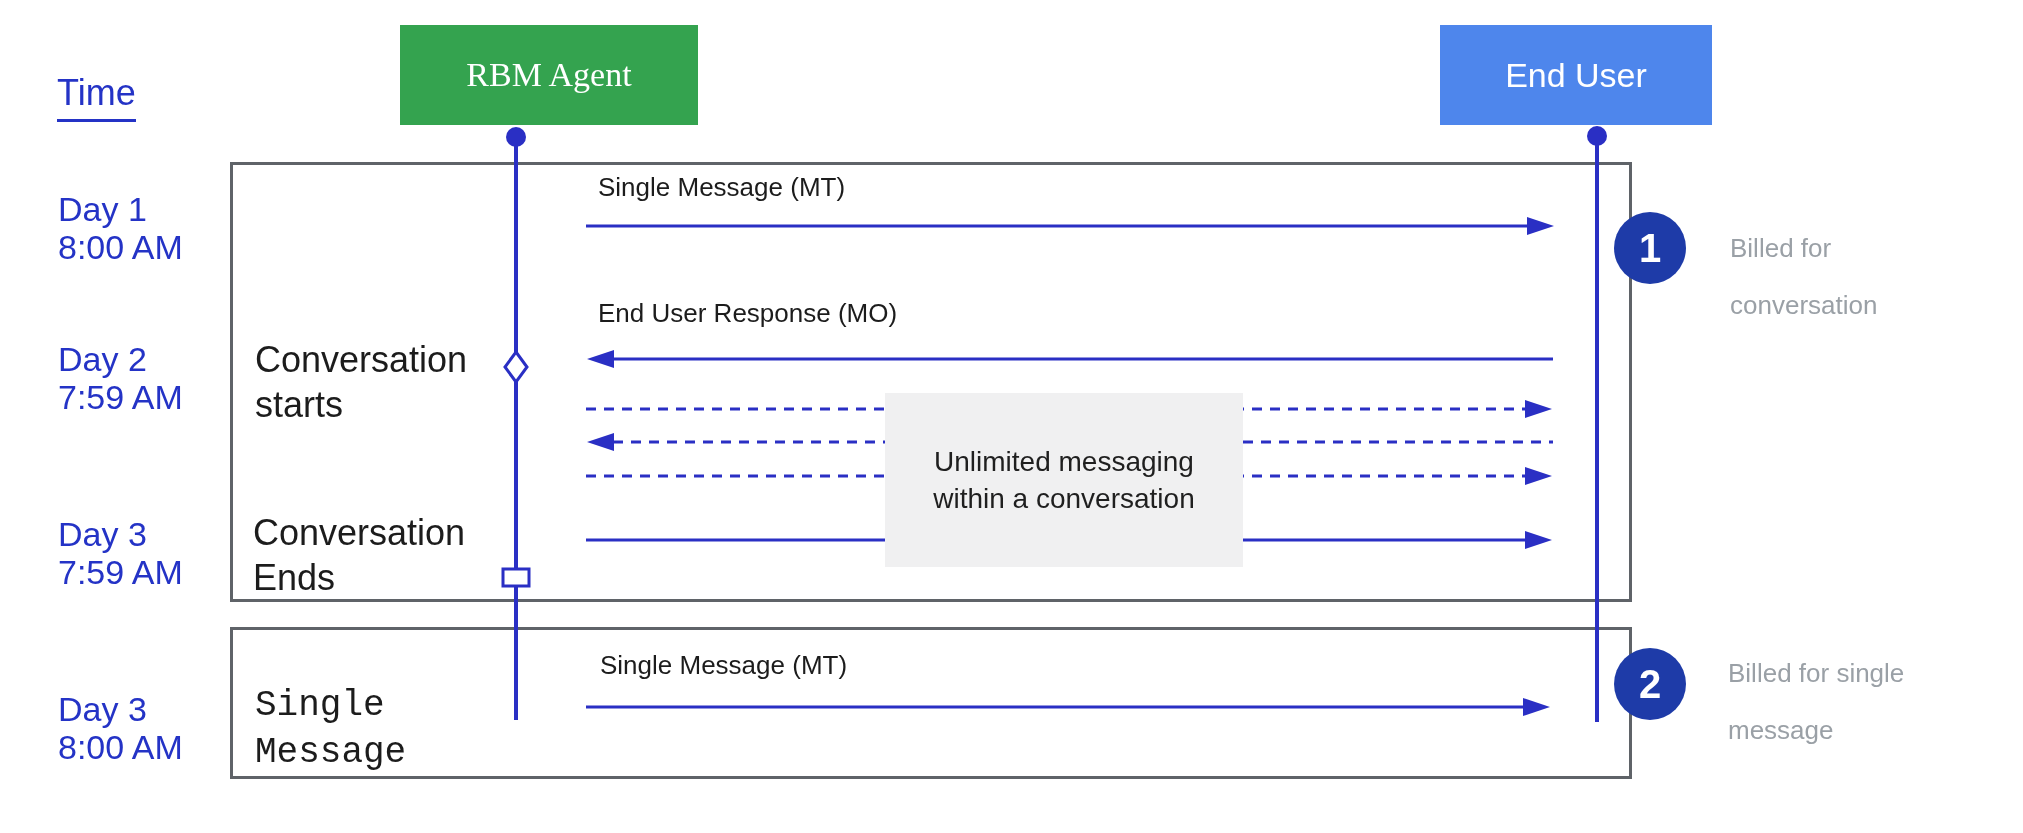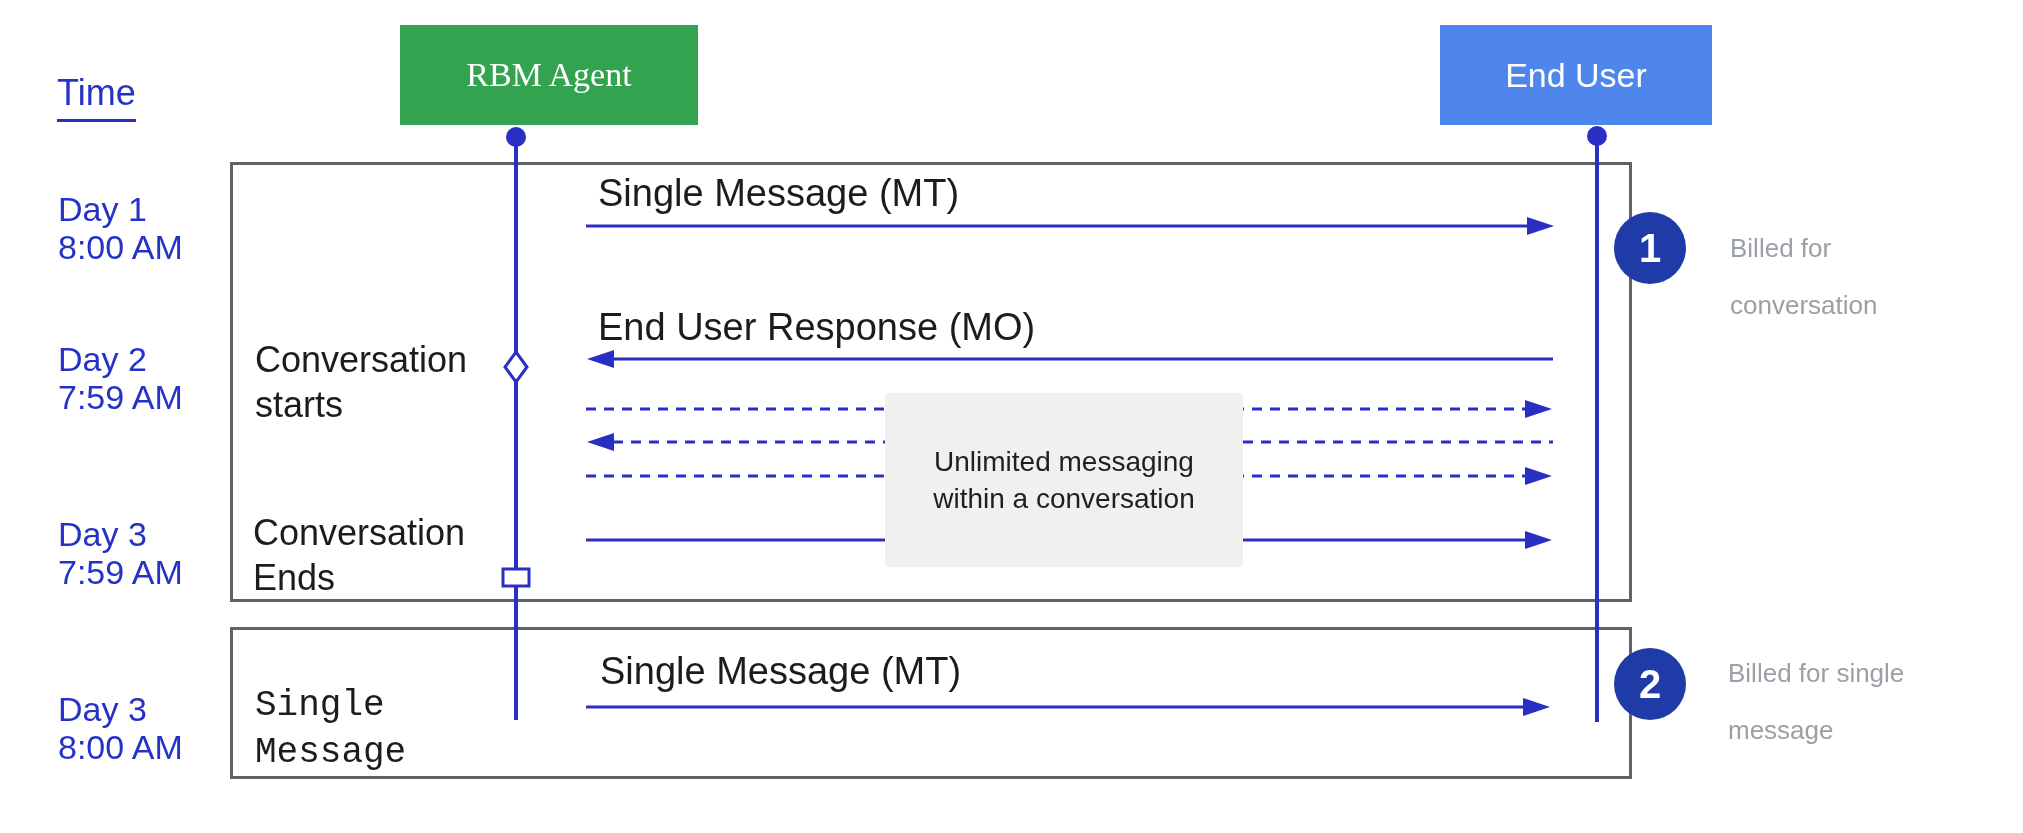--- a/index.html
+++ b/index.html
@@ -31,22 +31,22 @@
   .seq-box2{top:627px;height:152px;}
 
   .svg-layer{left:0;top:0;z-index:5;pointer-events:none;}
   .sv-stroke{stroke:var(--line);}
   .sv-fill{fill:var(--line);}
   .sv-open{fill:#fff;stroke:var(--line);}
 
   .milestone{left:255px;font-size:36px;line-height:45px;color:var(--black);z-index:7;}
   .conv-starts{top:337px;} .conv-ends{left:253px;top:510px;} .single-msg-label{top:682px;line-height:47px;font-family:Liberation Mono, monospace;}
 
-  .msg-label{font-size:38px;color:var(--black);z-index:7;}
-  .mt1{left:598px;top:172px;} .mo{left:598px;top:298px;margin-top:8px;} .mt2{left:600px;top:650px;}
+  .msg-label{font-size:26px;color:var(--black);z-index:7;}
+  .mt1{left:598px;top:172px;} .mo{left:598px;top:298px;} .mt2{left:600px;top:650px;}
 
   .note-box{left:869px;top:393px;width:358px;height:174px;background:var(--note_bg);
     display:flex;align-items:center;justify-content:center;text-align:center;
     font-size:28px;line-height:37px;color:#1F1F1F;z-index:6;margin-left:16px;}
 
   .badge{width:72px;height:72px;border-radius:50%;background:var(--badge);
     display:flex;align-items:center;justify-content:center;
     color:#fff;font-size:40px;font-weight:bold;z-index:8;}
   .badge1{left:1614px;top:212px;} .badge2{left:1614px;top:648px;}
 

